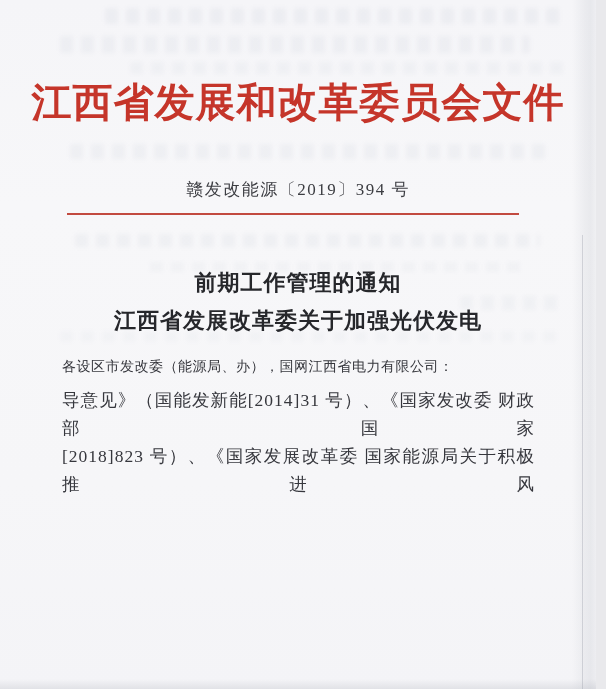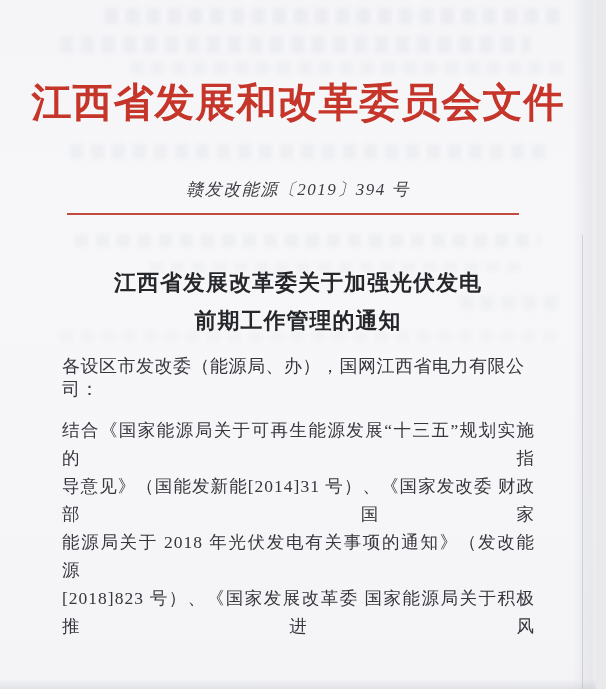--- a/index.html
+++ b/index.html
@@ -54,38 +54,37 @@
     font-weight:700;
     letter-spacing:1px;
     color:var(--header-red);
   }
   .doc-number{
     margin-top:52px;
     text-align:center;
     font-size:17px;line-height:20px;
     letter-spacing:1.5px;
     color:#3c3d42;
-    font-style:italic;
   }
   .red-rule{
     margin:13px 0 0 67px;
     width:452px;height:2px;border:0;
     background:var(--rule-red);
   }
   .doc-title{
     margin-top:49px;
     text-align:center;
     font-size:22px;line-height:38px;
     font-weight:700;
     letter-spacing:1px;
     color:#26272b;
   }
   .salutation{
-    margin:15px 61px 15px 62px;
-    font-size:18px;line-height:23px;
+    margin:15px 61px 8px 62px;
+    font-size:14px;line-height:23px;
     letter-spacing:.5px;
     color:var(--body-text);
   }
   .body-block{
     margin:5px 61px 0 62px;
     font-size:17.5px;
     color:var(--body-text);
   }
   .line{
     line-height:28px;
@@ -112,27 +111,25 @@
   <div class="crease-right"></div>
   <div class="edge-bottom"></div>
 
   <h1 class="header-title">江西省发展和改革委员会文件</h1>
 
   <div class="doc-number">赣发改能源〔2019〕394 号</div>
 
   <hr class="red-rule">
 
   <div class="doc-title">
+    <div>前期工作管理的通知</div>
     <div>江西省发展改革委关于加强光伏发电</div>
-    <div>前期工作管理的通知</div>
   </div>
 
   <div class="salutation">各设区市发改委（能源局、办），国网江西省电力有限公司：</div>
 
   <div class="body-block">
-    <div class="line">结合《国家能源局关于可再生能源发展“十三五”规划实施的指</div>
     <div class="line">导意见》（国能发新能[2014]31 号）、《国家发改委 财政部 国家</div>
-    <div class="line">能源局关于 2018 年光伏发电有关事项的通知》（发改能源</div>
     <div class="line">[2018]823 号）、《国家发展改革委 国家能源局关于积极推进风</div>
 
   </div>
 
 </div>
 
 </body></html>

